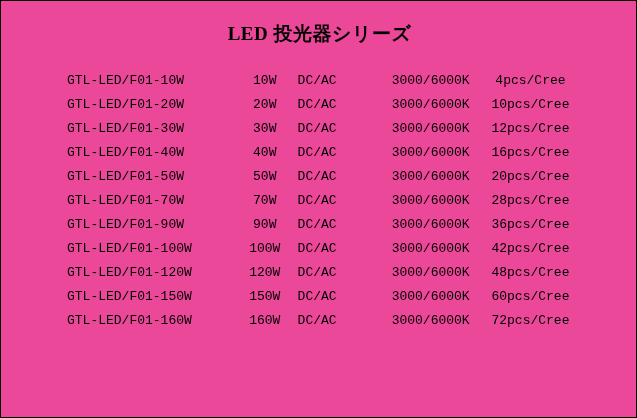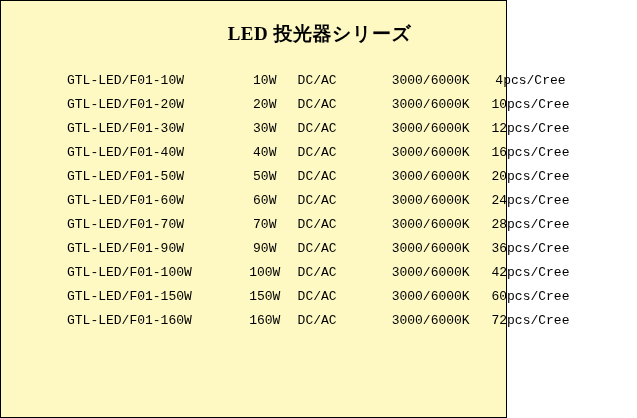--- a/index.html
+++ b/index.html
@@ -9,25 +9,25 @@
   body {
     width: 637px;
     height: 418px;
     background: #ffffff;
     font-family: "Liberation Serif", serif;
     color: #000000;
     overflow: hidden;
   }
   #page {
     position: relative;
-    width: 507px;
+    width: 637px;
     height: 418px;
     box-sizing: border-box;
     border: 1px solid #000000;
-    background: #fef9c3;
+    background: #ec4899;
   }
   #title {
     position: absolute;
     top: 20px;
     left: 0;
     width: 637px;
     text-align: center;
     font-family: "Liberation Serif", serif;
     font-weight: bold;
     font-size: 19px;
@@ -93,27 +93,20 @@
           <td class="c-chip">16pcs/Cree</td>
         </tr>
         <tr>
           <td class="c-model">GTL-LED/F01-50W</td>
           <td class="c-power">50W</td>
           <td class="c-volt">DC/AC</td>
           <td class="c-temp">3000/6000K</td>
           <td class="c-chip">20pcs/Cree</td>
         </tr>
         <tr>
-          <td class="c-model">GTL-LED/F01-60W</td>
-          <td class="c-power">60W</td>
-          <td class="c-volt">DC/AC</td>
-          <td class="c-temp">3000/6000K</td>
-          <td class="c-chip">24pcs/Cree</td>
-        </tr>
-        <tr>
           <td class="c-model">GTL-LED/F01-70W</td>
           <td class="c-power">70W</td>
           <td class="c-volt">DC/AC</td>
           <td class="c-temp">3000/6000K</td>
           <td class="c-chip">28pcs/Cree</td>
         </tr>
         <tr>
           <td class="c-model">GTL-LED/F01-90W</td>
           <td class="c-power">90W</td>
           <td class="c-volt">DC/AC</td>
@@ -121,20 +114,27 @@
           <td class="c-chip">36pcs/Cree</td>
         </tr>
         <tr>
           <td class="c-model">GTL-LED/F01-100W</td>
           <td class="c-power">100W</td>
           <td class="c-volt">DC/AC</td>
           <td class="c-temp">3000/6000K</td>
           <td class="c-chip">42pcs/Cree</td>
         </tr>
         <tr>
+          <td class="c-model">GTL-LED/F01-120W</td>
+          <td class="c-power">120W</td>
+          <td class="c-volt">DC/AC</td>
+          <td class="c-temp">3000/6000K</td>
+          <td class="c-chip">48pcs/Cree</td>
+        </tr>
+        <tr>
           <td class="c-model">GTL-LED/F01-150W</td>
           <td class="c-power">150W</td>
           <td class="c-volt">DC/AC</td>
           <td class="c-temp">3000/6000K</td>
           <td class="c-chip">60pcs/Cree</td>
         </tr>
         <tr>
           <td class="c-model">GTL-LED/F01-160W</td>
           <td class="c-power">160W</td>
           <td class="c-volt">DC/AC</td>

